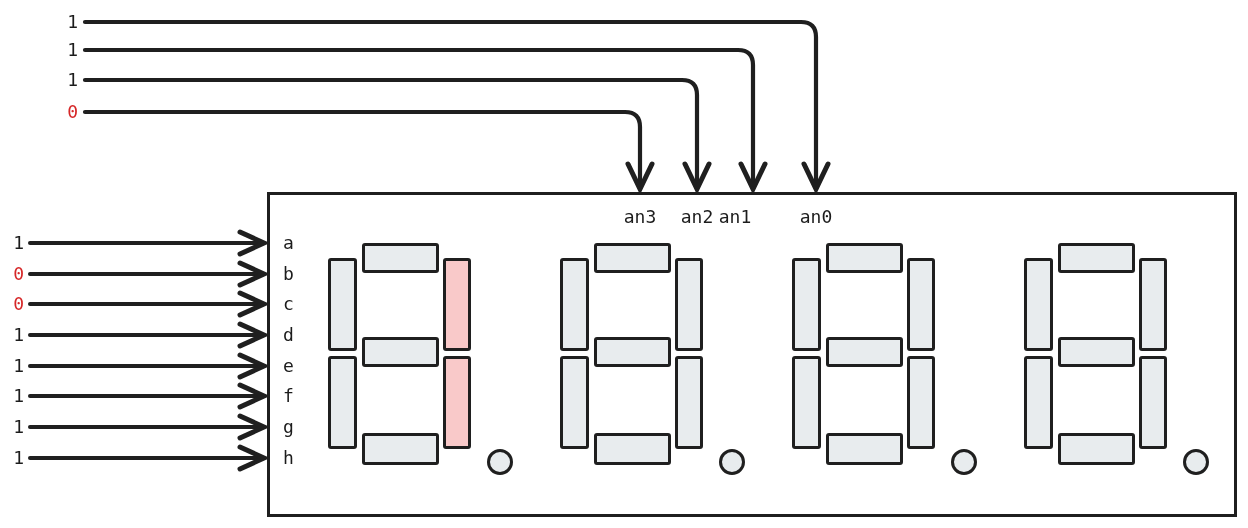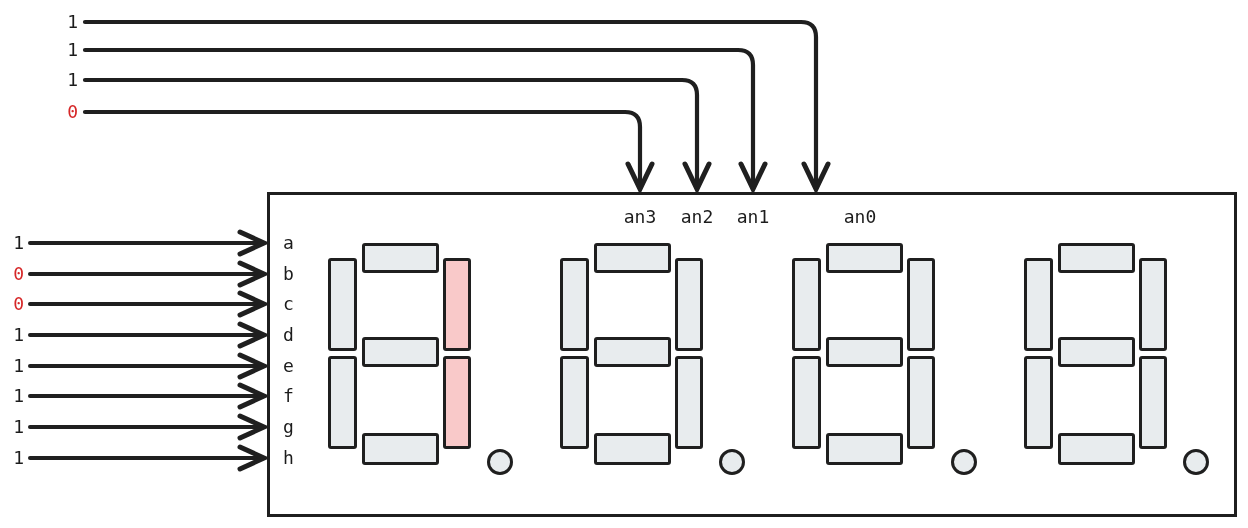--- a/index.html
+++ b/index.html
@@ -89,22 +89,22 @@
       <path d="M 240 447 L 264 458 L 240 469" fill="none" stroke="#1f1f1f" stroke-width="5" stroke-linecap="round" stroke-linejoin="miter"></path>
     </svg>
   <div class="box"></div>
   <div id="dyn">
       <div class="lbl val" style="left: 30px; width: 48px; top: 9px;">1</div>
       <div class="lbl val" style="left: 30px; width: 48px; top: 37px;">1</div>
       <div class="lbl val" style="left: 30px; width: 48px; top: 67px;">1</div>
       <div class="lbl val hot" style="left: 30px; width: 48px; top: 99px;">0</div>
       <div class="lbl an-lbl" style="left: 640px; top: 204px;">an3</div>
       <div class="lbl an-lbl" style="left: 697px; top: 204px;">an2</div>
-      <div class="lbl an-lbl" style="left: 753px; top: 204px;">an1</div>
-      <div class="lbl an-lbl" style="left: 816px; top: 204px; margin-left: 44px;">an0</div>
+      <div class="lbl an-lbl" style="left: 735px; top: 204px;">an1</div>
+      <div class="lbl an-lbl" style="left: 816px; top: 204px;">an0</div>
       <div class="lbl val" style="left: 0px; width: 24px; top: 230px;">1</div>
       <div class="lbl" style="left: 283px; top: 230px;">a</div>
       <div class="lbl val hot" style="left: 0px; width: 24px; top: 261px;">0</div>
       <div class="lbl" style="left: 283px; top: 261px;">b</div>
       <div class="lbl val hot" style="left: 0px; width: 24px; top: 291px;">0</div>
       <div class="lbl" style="left: 283px; top: 291px;">c</div>
       <div class="lbl val" style="left: 0px; width: 24px; top: 322px;">1</div>
       <div class="lbl" style="left: 283px; top: 322px;">d</div>
       <div class="lbl val" style="left: 0px; width: 24px; top: 353px;">1</div>
       <div class="lbl" style="left: 283px; top: 353px;">e</div>

